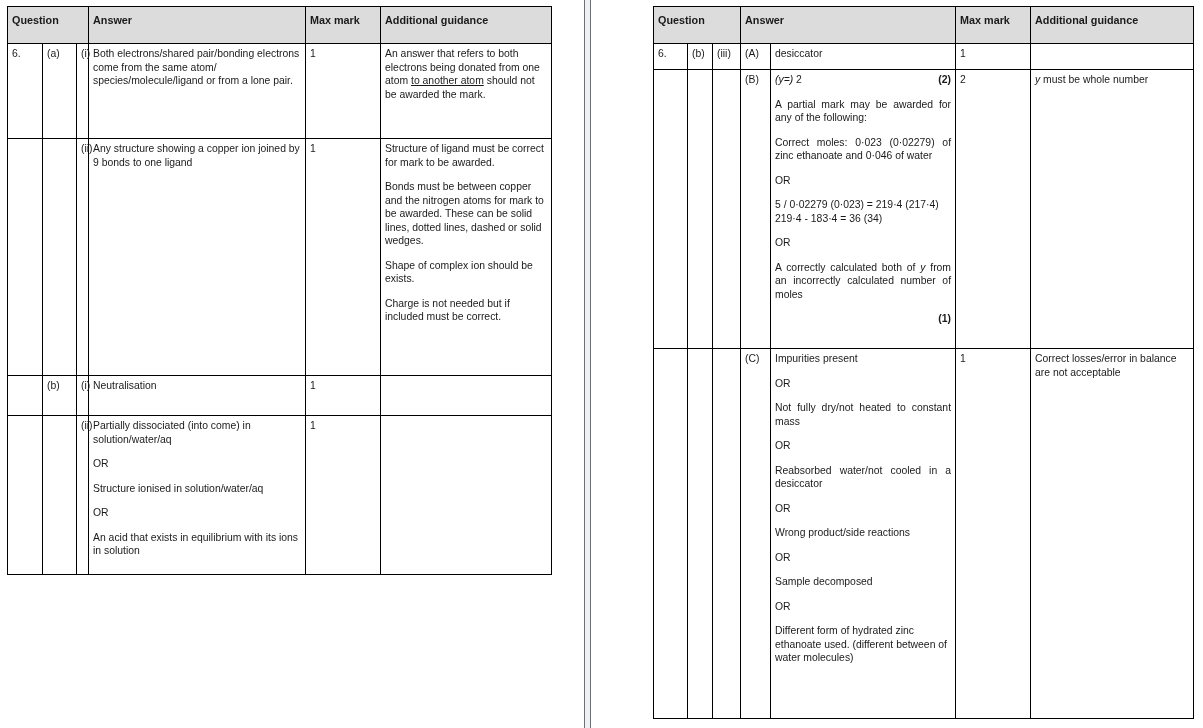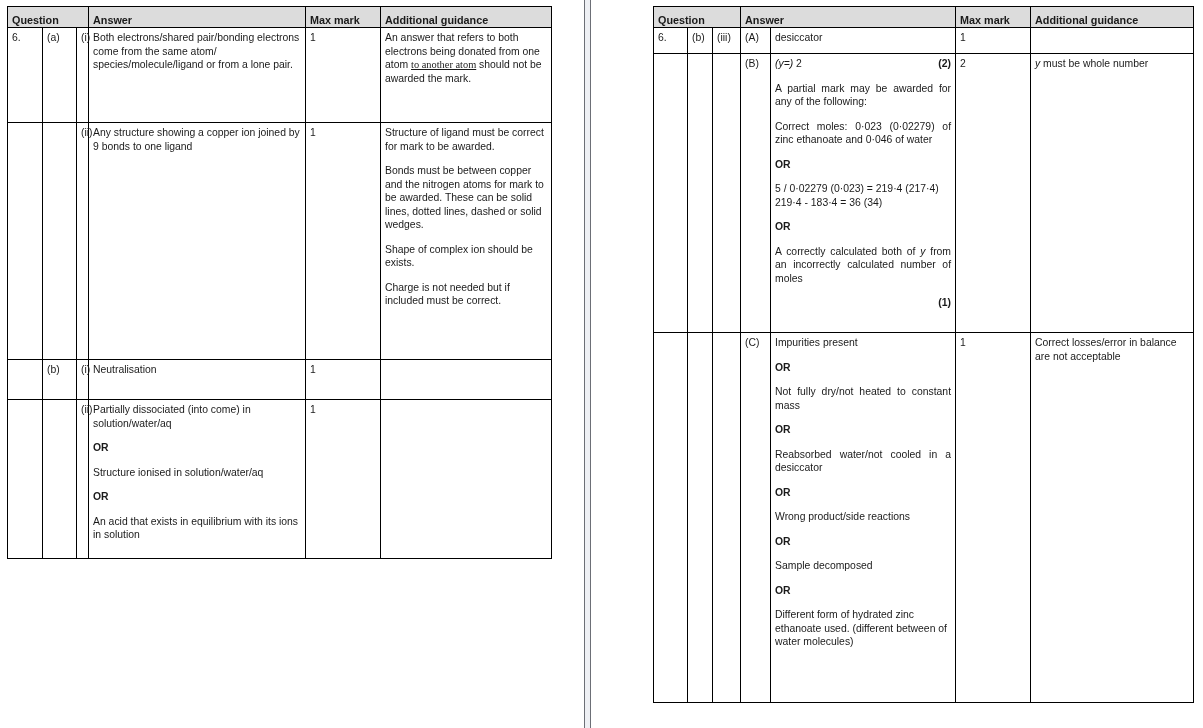--- a/index.html
+++ b/index.html
@@ -46,33 +46,33 @@
     padding: 3px 4px 4px 4px;
     box-sizing: border-box;
     font-weight: normal;
     text-align: left;
   }
   table.marks thead th {
     background: #dcdcdc;
     font-weight: bold;
     font-size: 10.8px;
     padding-top: 6px;
-    padding-bottom: 0;
+    padding-bottom: 16px;
     vertical-align: middle;
   }
   .c-num   { text-align: left; font-weight: bold; }
   .c-sub   { text-align: left; }
   .c-mark  { text-align: center; }
   .c-mark-head { text-align: left; }
-  .bold    { font-weight: bold; }
+  .bold    { font-weight: normal; }
   .ital    { font-style: italic; }
   .just    { text-align: justify; text-justify: inter-word; }
   .right-num { float: right; font-weight: bold; }
   .clearfix::after { content: ""; display: block; clear: both; }
-  .u { text-decoration: underline; font-family: Liberation Serif, serif; }
+  .u { text-decoration: underline; }
   p.cell-p { margin: 0 0 11px 0; }
   p.cell-p:last-child { margin-bottom: 0; }
 
   
   #left-table { position: absolute; left: 7px; top: 6px; width: 544px; }
   #left-table col.q1 { width: 35px; }
   #left-table col.q2 { width: 34px; }
   #left-table col.q3 { width: 12px; }
   #left-table col.ans { width: 217px; }
   #left-table col.mm { width: 75px; }

